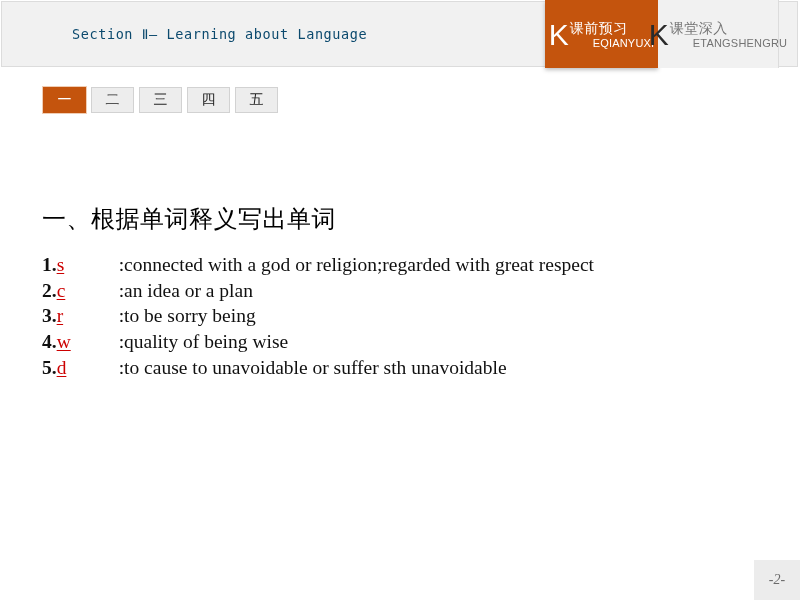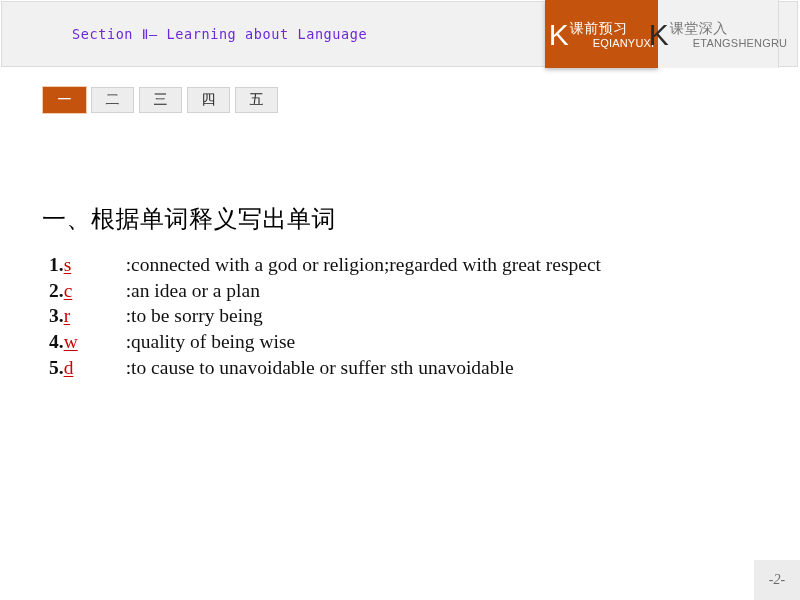--- a/index.html
+++ b/index.html
@@ -26,21 +26,21 @@
     border: 1px solid #dcdcdc;
     box-sizing: border-box;
   }
   .header-title {
     position: absolute;
     left: 70px;
     top: 24px;
     font-family: "DejaVu Sans Mono", "Liberation Mono", monospace;
     font-size: 13.5px;
     letter-spacing: 0.6px;
-    color: #6d28d9;
+    color: #0c4a6e;
     white-space: nowrap;
   }
 
   
   .module-tabs {
     position: absolute;
     left: 545px;
     top: 0px;
     height: 68px;
     display: flex;
@@ -140,21 +140,21 @@
   .section-heading {
     font-family: "Liberation Sans", sans-serif;
     font-size: 24px;
     font-weight: 400;
     color: #000000;
     line-height: 1.2;
     margin-bottom: 18px;
     letter-spacing: 0.5px;
   }
   .q-list {
-    margin: 7px;
+    margin: 0;
     padding: 0;
     list-style: none;
   }
   .q-item {
     font-family: "Liberation Serif", serif;
     font-size: 19.5px;
     color: #101010;
     line-height: 1.32;
     white-space: nowrap;
   }

